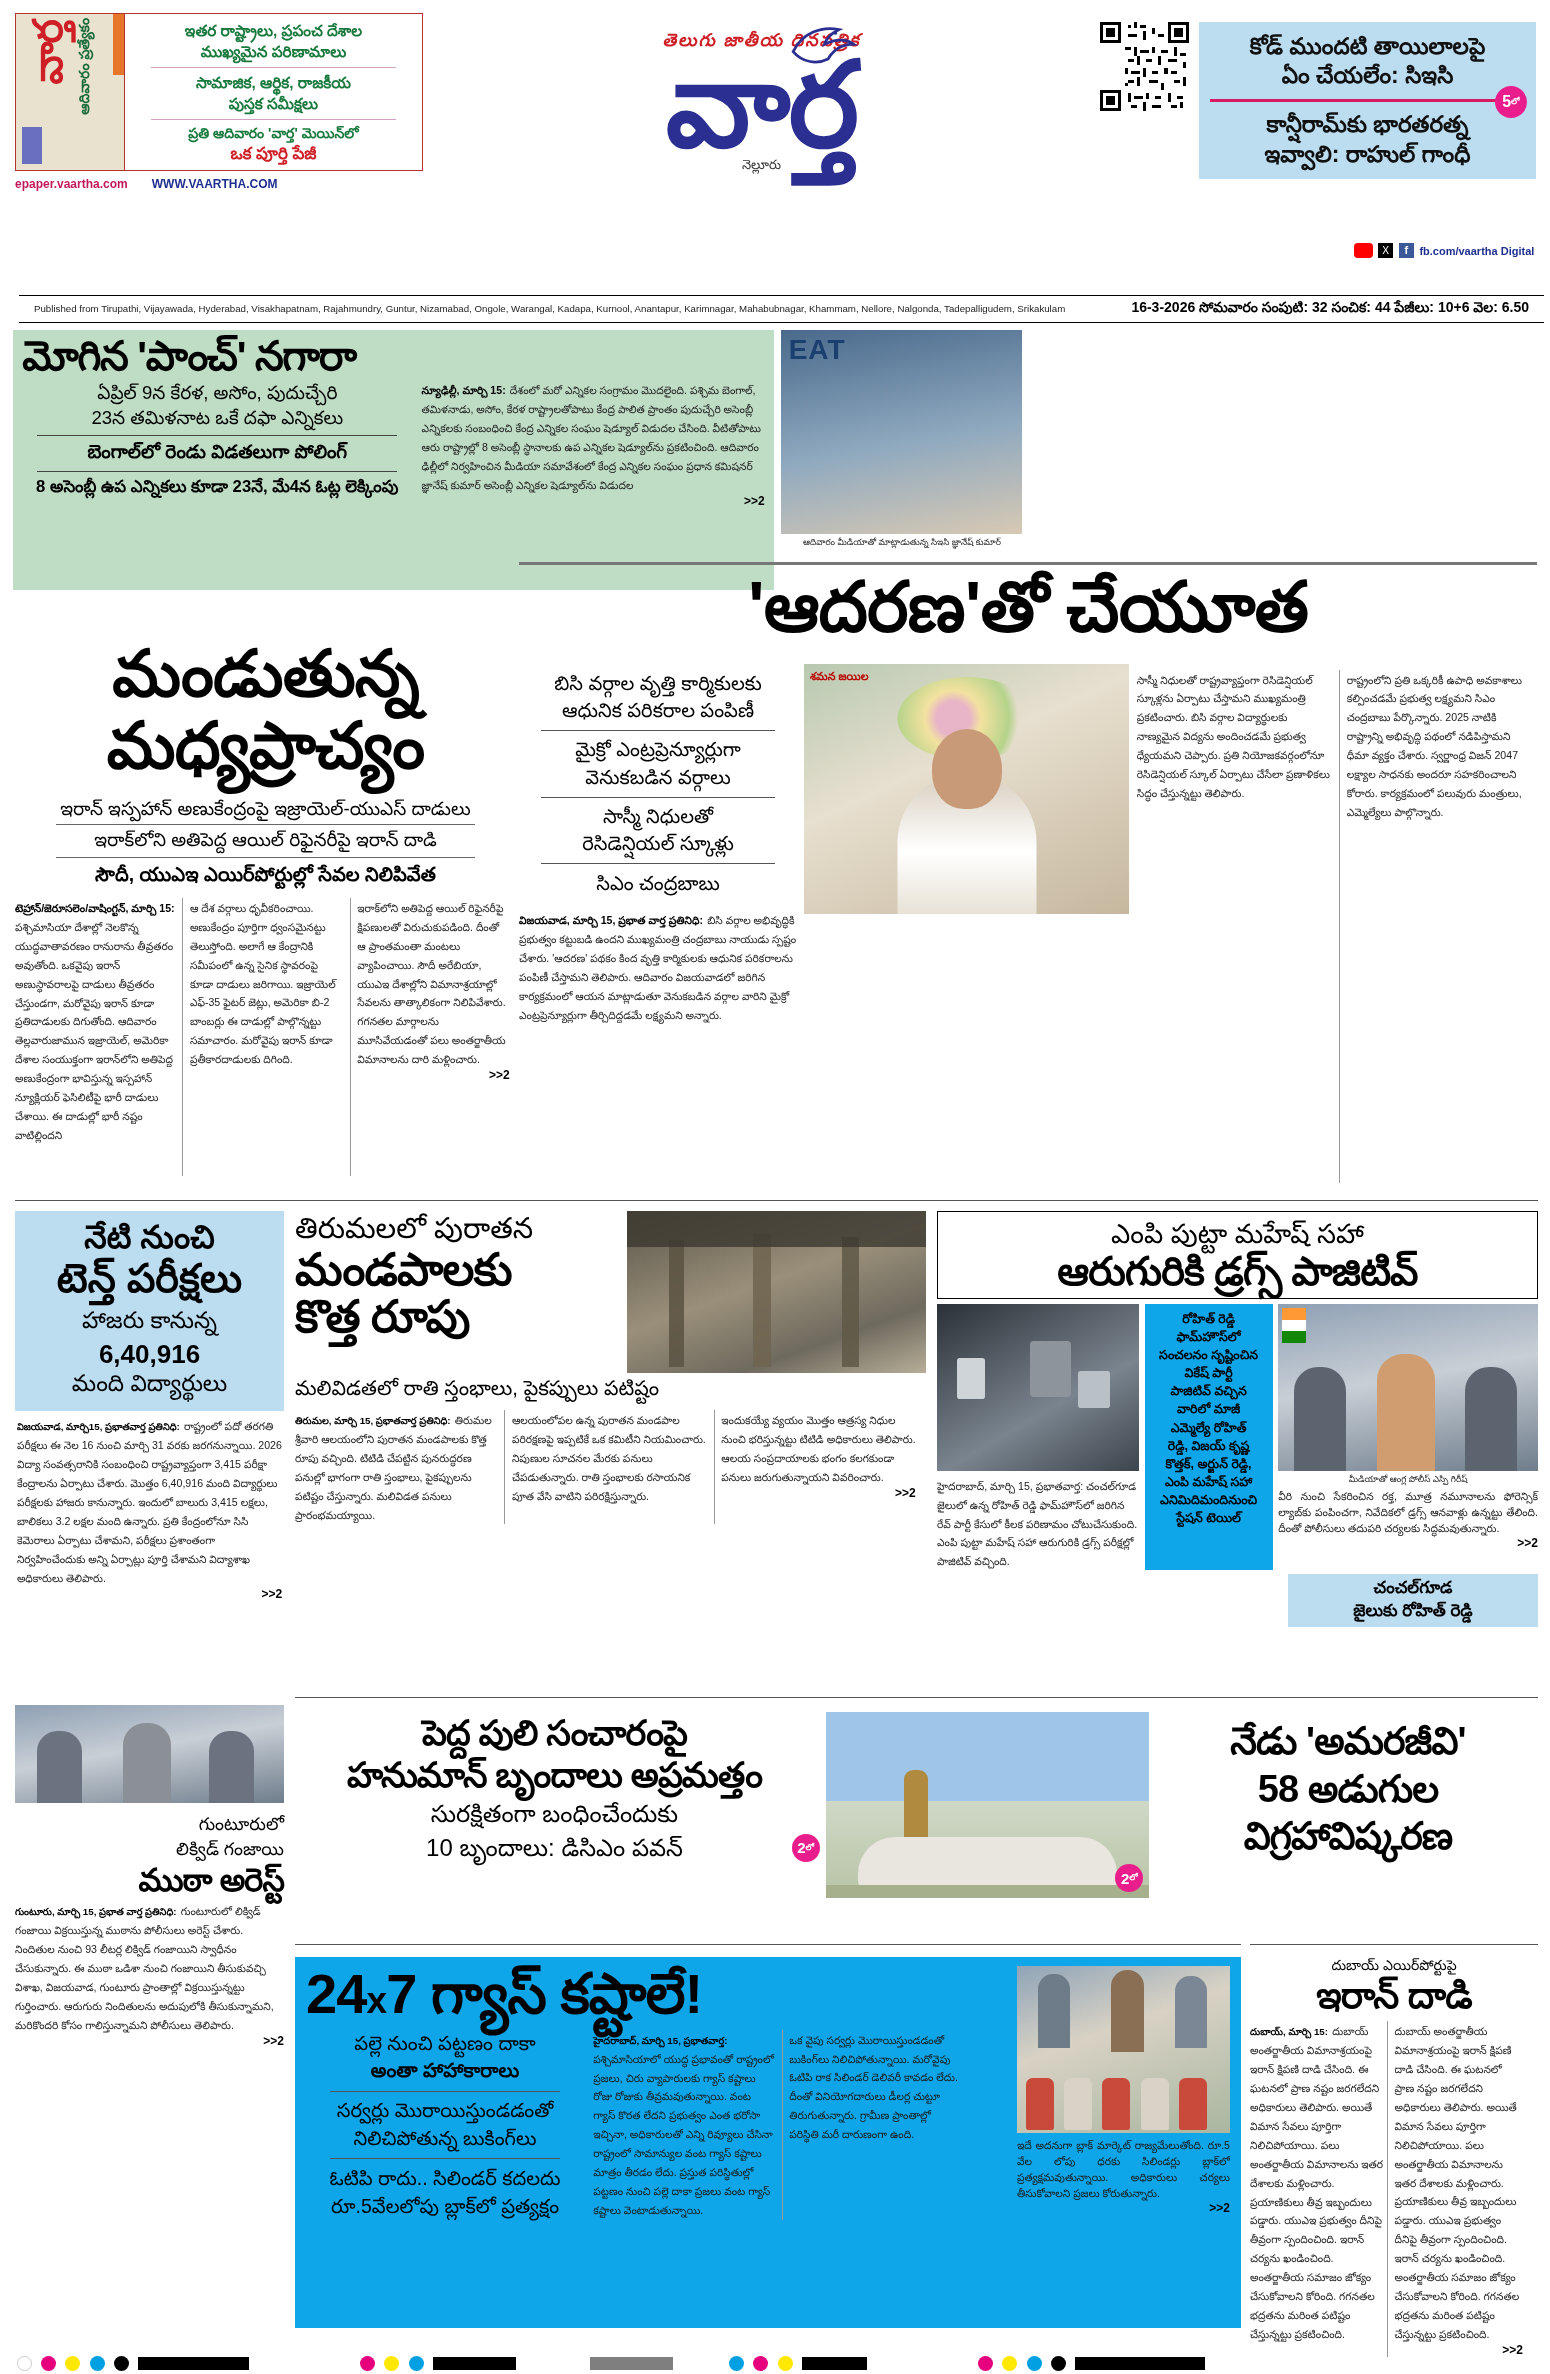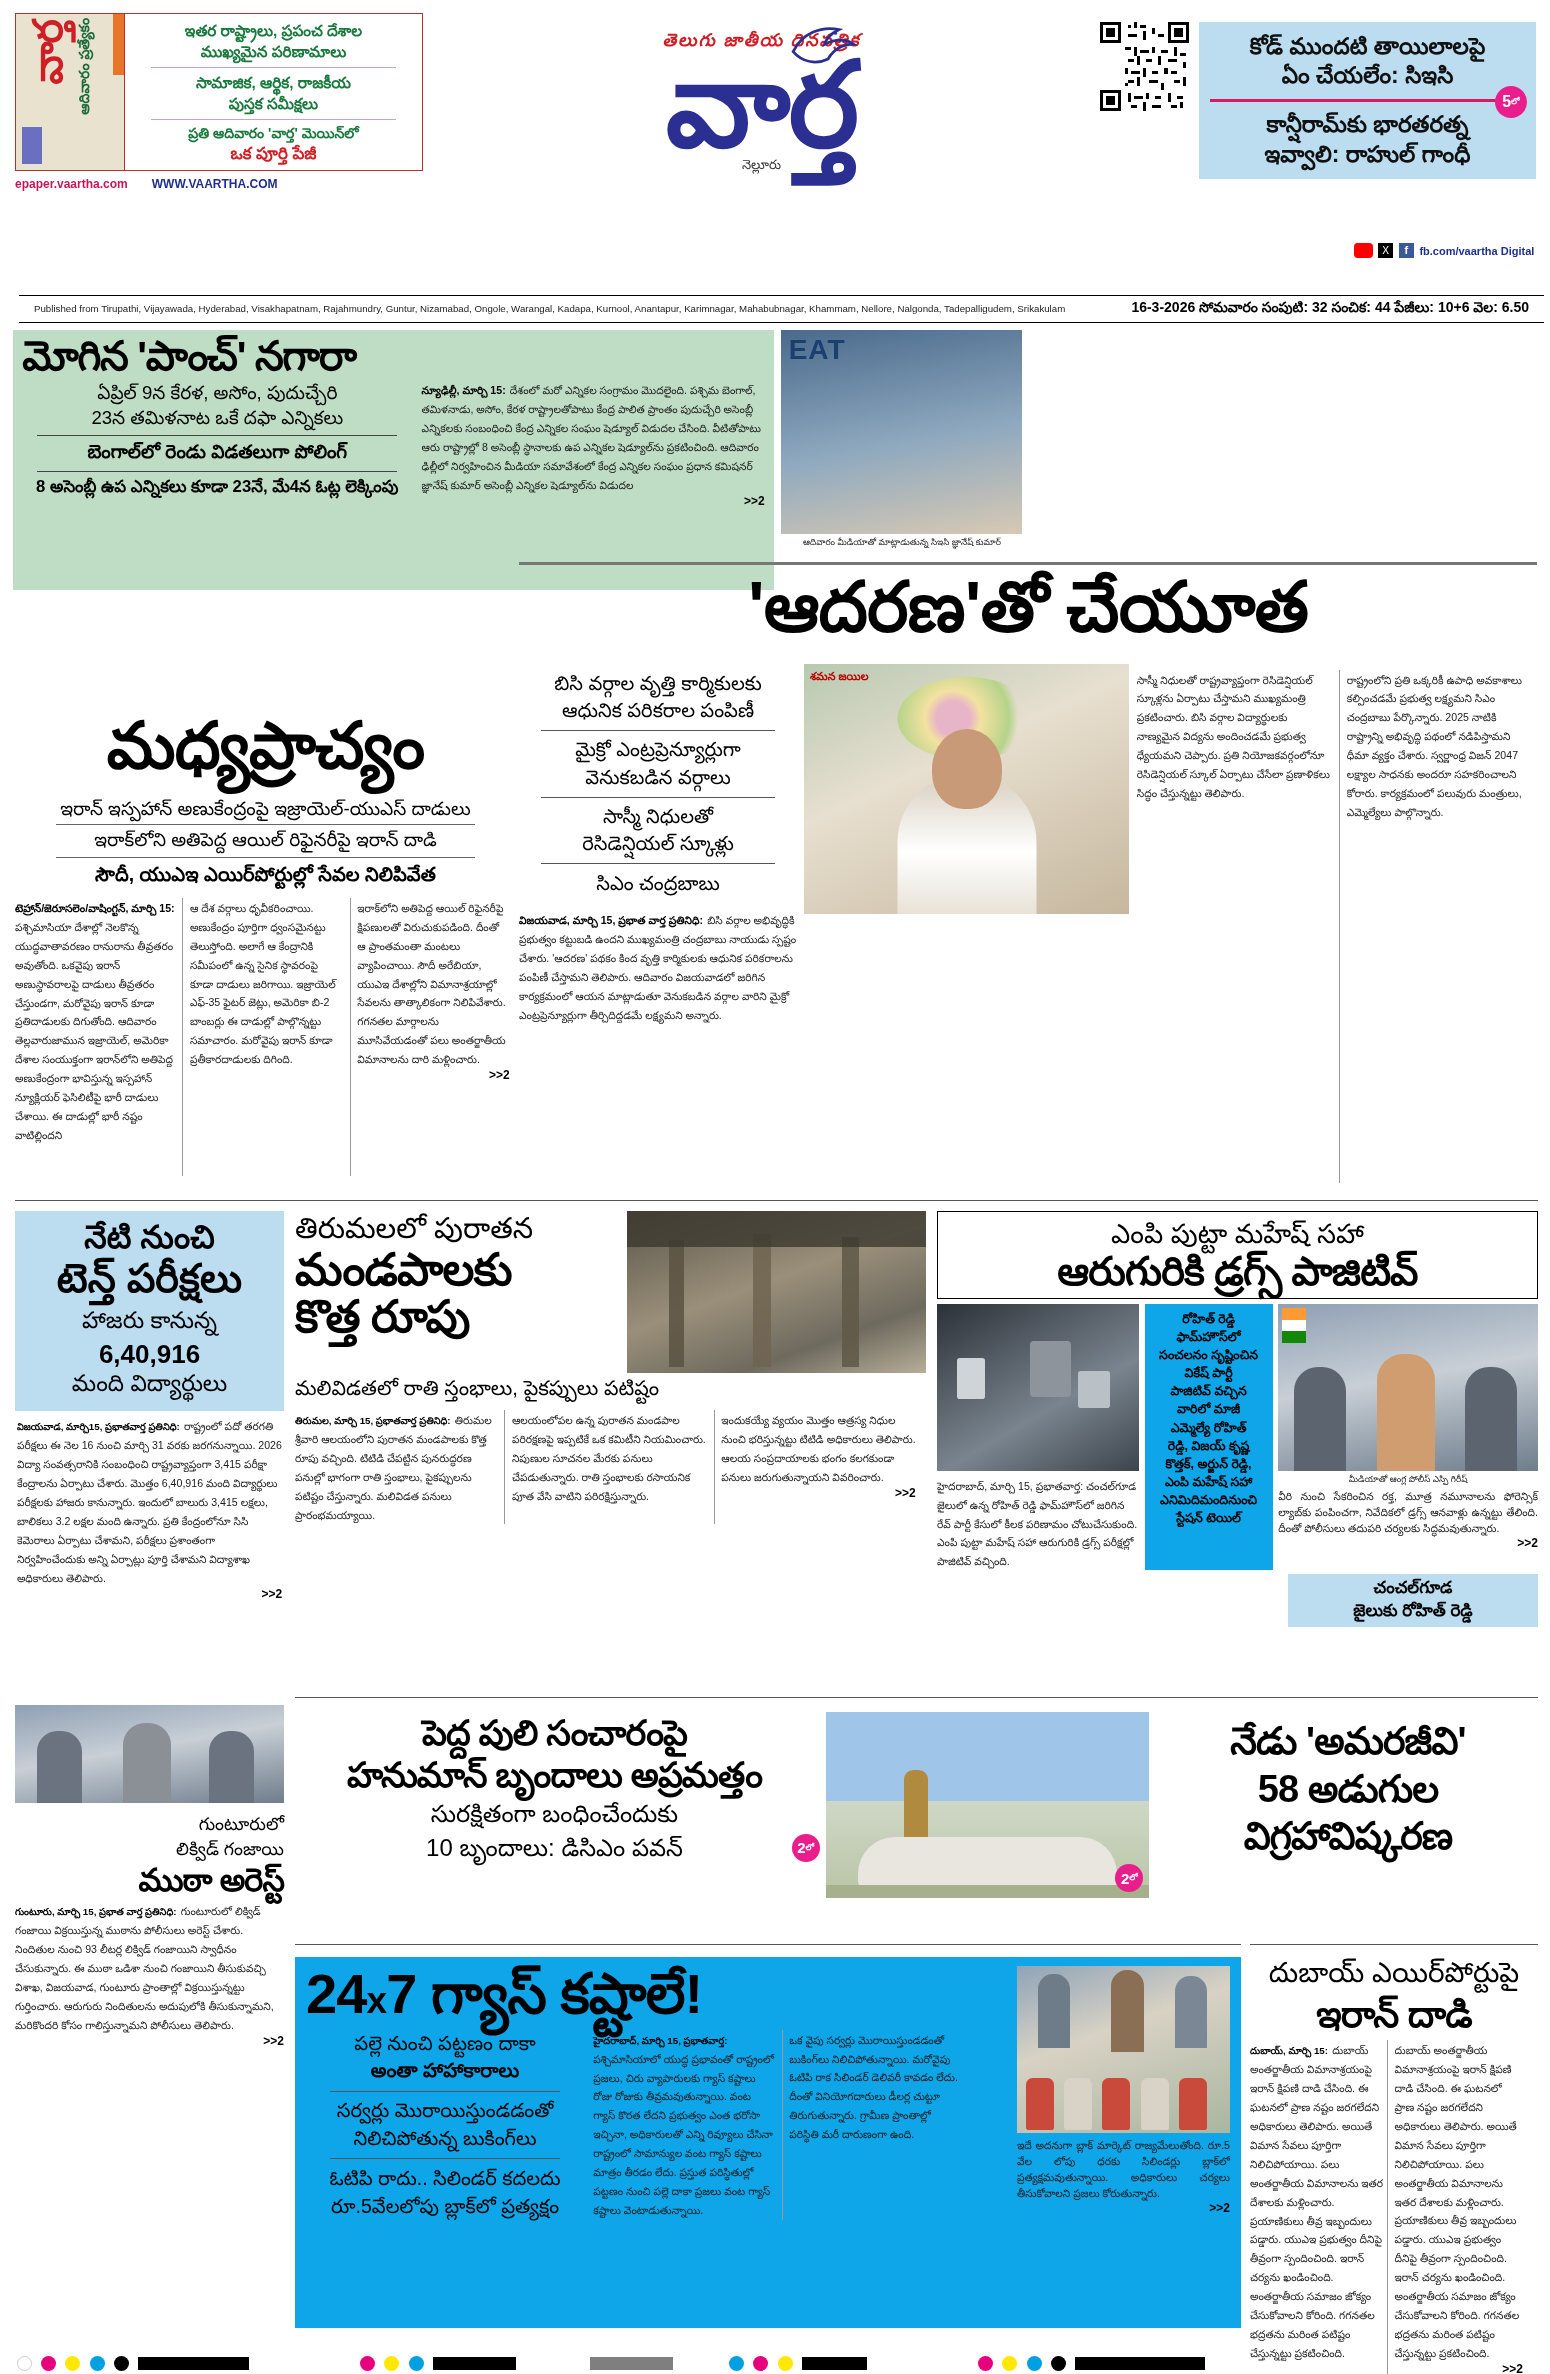--- a/index.html
+++ b/index.html
@@ -282,20 +282,21 @@
       <div class="photo portrait-blue" style="height:204px;">
         <div style="position:absolute;left:7.4px;top:3.7px;font-size:28px;font-weight:bold;color:#1b3f6e;letter-spacing:0.9px;">EAT</div>
       </div>
       <div class="cap" style="font-size:8.8px">ఆదివారం మీడియాతో మాట్లాడుతున్న సిఇసి జ్ఞానేష్ కుమార్</div>
     </div>
   </div>
 
   <div style="position:absolute; top:562px; left:519px; width:1018px; border-top:3.7px solid #777;"></div>
   <div class="hl-xl" style="position:absolute; top:571px; left:519px; width:1018px; text-align:center; font-size:70px;">'ఆదరణ'తో చేయూత</div>
 
+  <div class="hl-xl" style="position:absolute; top:640px; left:15px; width:501px; text-align:center; font-size:65px;">మండుతున్న</div>
   <div class="hl-xl" style="position:absolute; top:712px; left:15px; width:501px; text-align:center; font-size:65px;">మధ్యప్రాచ్యం</div>
   <div style="position:absolute; top:798px; left:15px; width:501px; text-align:center; font-size:18.6px;">ఇరాన్ ఇస్పహాన్ అణుకేంద్రంపై ఇజ్రాయెల్-యుఎస్ దాడులు</div>
   <div style="position:absolute; top:824px; left:56px; width:419px; border-top:0.9px solid #666;"></div>
   <div style="position:absolute; top:829px; left:15px; width:501px; text-align:center; font-size:18.6px;">ఇరాక్‌లోని అతిపెద్ద ఆయిల్ రిఫైనరీపై ఇరాన్ దాడి</div>
   <div style="position:absolute; top:857px; left:56px; width:419px; border-top:0.9px solid #666;"></div>
   <div style="position:absolute; top:863px; left:15px; width:501px; text-align:center; font-size:19.5px; font-weight:bold;">సౌదీ, యుఎఇ ఎయిర్‌పోర్టుల్లో సేవల నిలిపివేత</div>
 
   <div style="position:absolute; top:898px; left:15px; width:501px; height:278px; display:flex; gap:7.4px;">
     <div style="width:160px;">
       <span class="byline">టెహ్రాన్/జెరూసలెం/వాషింగ్టన్, మార్చి 15:</span>
@@ -551,21 +552,21 @@
         </div>
         <div class="body-text" style="margin-top:4.6px;">ఇదే అదనుగా బ్లాక్ మార్కెట్ రాజ్యమేలుతోంది. రూ.5 వేల లోపు ధరకు సిలిండర్లు బ్లాక్‌లో ప్రత్యక్షమవుతున్నాయి. అధికారులు చర్యలు తీసుకోవాలని ప్రజలు కోరుతున్నారు.</div>
         <div class="jump">&gt;&gt;2</div>
       </div>
     </div>
   </div>
 
   <div style="position:absolute; top:1944px; left:1250px; width:288px; border-top:1.9px solid #555;"></div>
   <div style="position:absolute; top:1957px; left:1250px; width:288px;">
     <div style="text-align:center;">
-      <div style="font-size:28px;">దుబాయ్ ఎయిర్‌పోర్టుపై</div>
+      <div style="font-size:14px;">దుబాయ్ ఎయిర్‌పోర్టుపై</div>
       <div class="hl-xl" style="font-size:37px;">ఇరాన్ దాడి</div>
     </div>
     <div style="display:flex; gap:1px; margin-top:5.6px;">
       <div style="width:136px;">
         <span class="byline" style="font-size:9.7px">దుబాయ్, మార్చి 15:</span>
         <span class="body-text">దుబాయ్ అంతర్జాతీయ విమానాశ్రయంపై ఇరాన్ క్షిపణి దాడి చేసింది. ఈ ఘటనలో ప్రాణ నష్టం జరగలేదని అధికారులు తెలిపారు. అయితే విమాన సేవలు పూర్తిగా నిలిచిపోయాయి. పలు అంతర్జాతీయ విమానాలను ఇతర దేశాలకు మళ్లించారు. ప్రయాణికులు తీవ్ర ఇబ్బందులు పడ్డారు. యుఎఇ ప్రభుత్వం దీనిపై తీవ్రంగా స్పందించింది. ఇరాన్ చర్యను ఖండించింది. అంతర్జాతీయ సమాజం జోక్యం చేసుకోవాలని కోరింది. గగనతల భద్రతను మరింత పటిష్టం చేస్తున్నట్టు ప్రకటించింది.</span>
       </div>
       <div class="col-rule" style="width:136px; padding-left:6.5px;">
         <span class="body-text">దుబాయ్ అంతర్జాతీయ విమానాశ్రయంపై ఇరాన్ క్షిపణి దాడి చేసింది. ఈ ఘటనలో ప్రాణ నష్టం జరగలేదని అధికారులు తెలిపారు. అయితే విమాన సేవలు పూర్తిగా నిలిచిపోయాయి. పలు అంతర్జాతీయ విమానాలను ఇతర దేశాలకు మళ్లించారు. ప్రయాణికులు తీవ్ర ఇబ్బందులు పడ్డారు. యుఎఇ ప్రభుత్వం దీనిపై తీవ్రంగా స్పందించింది. ఇరాన్ చర్యను ఖండించింది. అంతర్జాతీయ సమాజం జోక్యం చేసుకోవాలని కోరింది. గగనతల భద్రతను మరింత పటిష్టం చేస్తున్నట్టు ప్రకటించింది.</span>
         <div class="jump">&gt;&gt;2</div>

